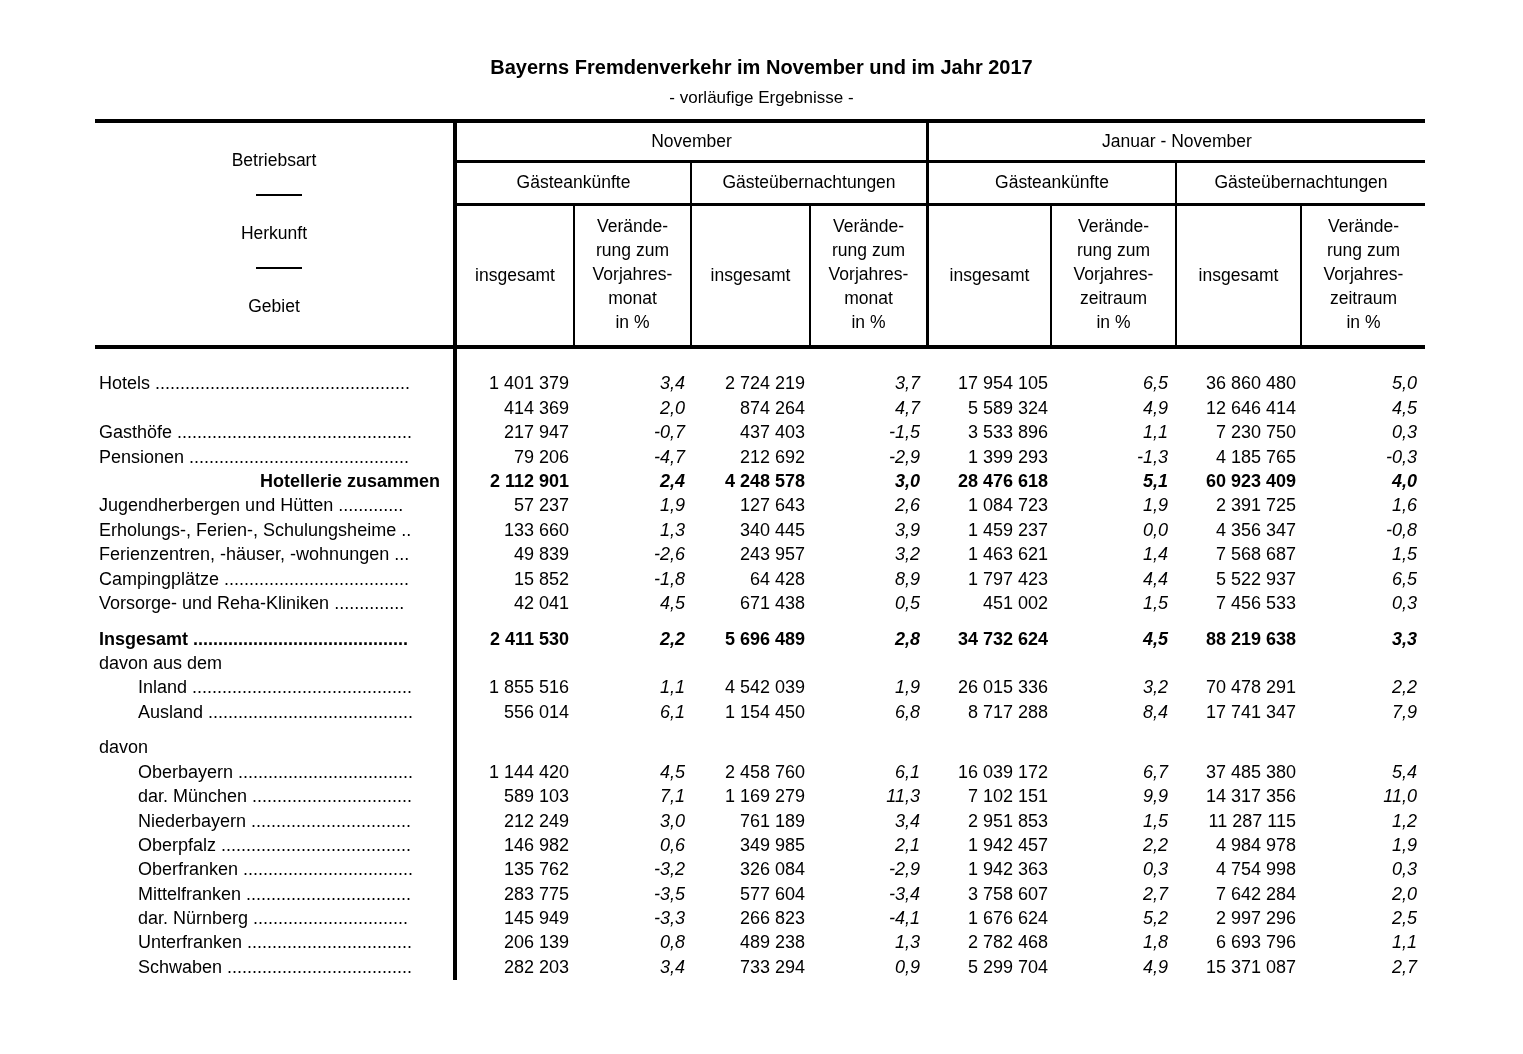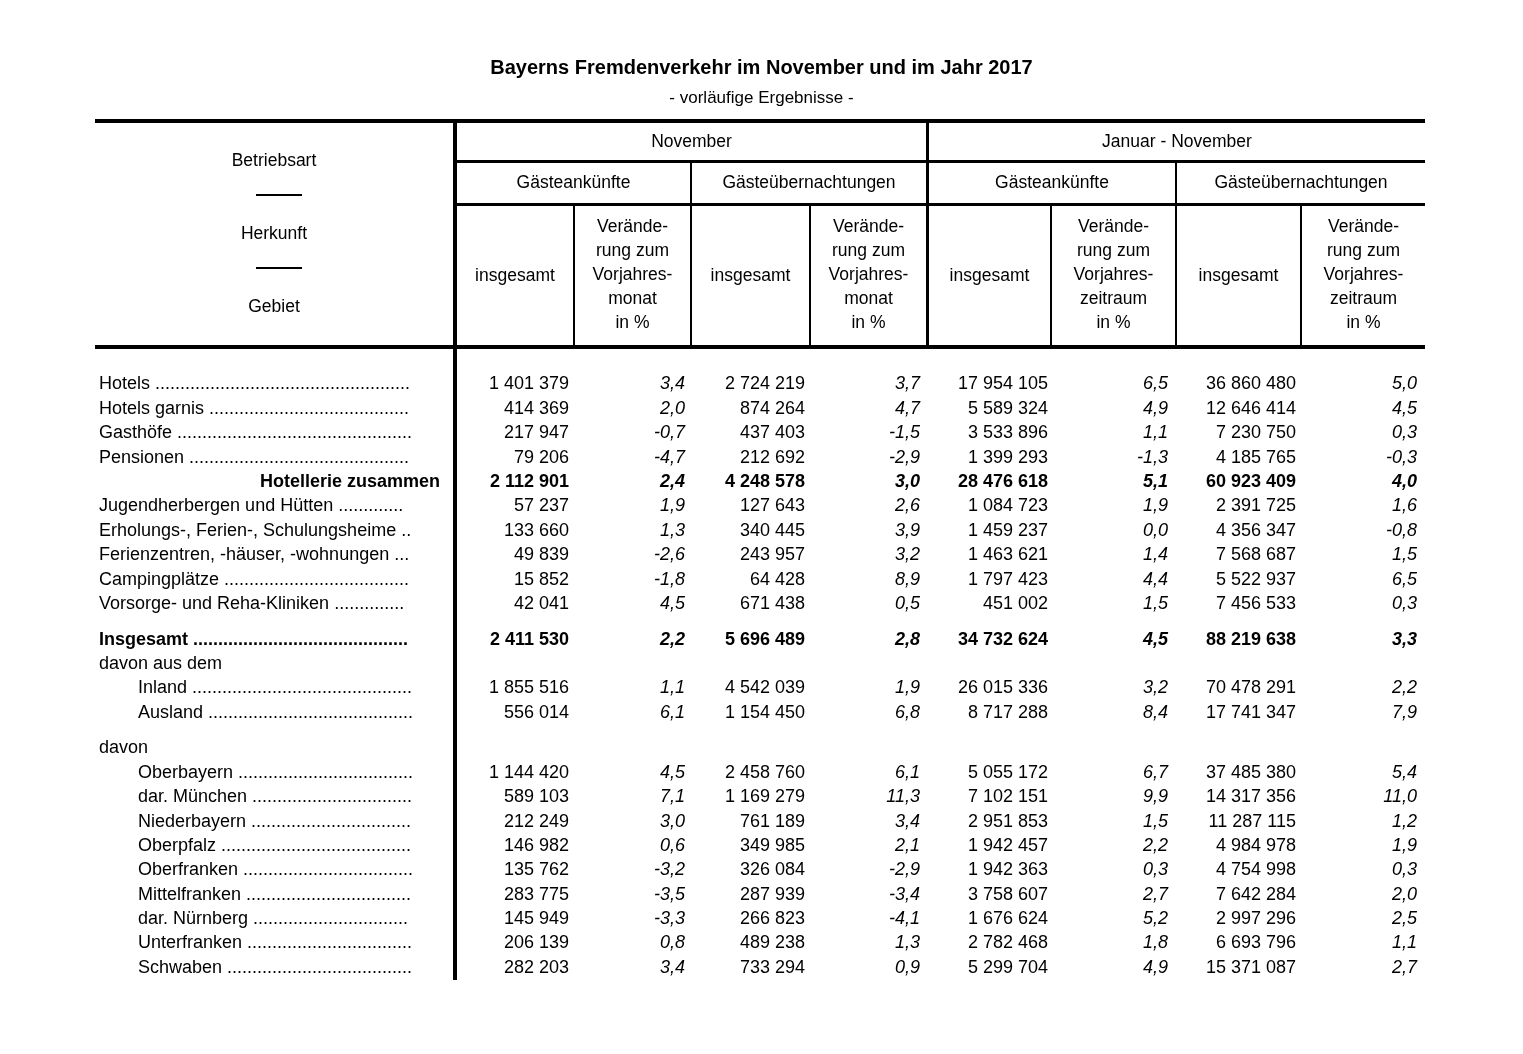--- a/index.html
+++ b/index.html
@@ -128,21 +128,20 @@
       <div class="num c1">1 401 379</div>
       <div class="pct c2">3,4</div>
       <div class="num c3">2 724 219</div>
       <div class="pct c4">3,7</div>
       <div class="num c5">17 954 105</div>
       <div class="pct c6">6,5</div>
       <div class="num c7">36 860 480</div>
       <div class="pct c8">5,0</div>
     </div>
     <div class="row" style="top: 396px;">
-      <div class="lbl"><span>Hotels garnis</span><span class="dots"> ........................................</span></div>
       <div class="num c1">414 369</div>
       <div class="pct c2">2,0</div>
       <div class="num c3">874 264</div>
       <div class="pct c4">4,7</div>
       <div class="num c5">5 589 324</div>
       <div class="pct c6">4,9</div>
       <div class="num c7">12 646 414</div>
       <div class="pct c8">4,5</div>
     </div>
     <div class="row" style="top: 420px;">
@@ -287,21 +286,21 @@
       <div class="pct c6"></div>
       <div class="num c7"></div>
       <div class="pct c8"></div>
     </div>
     <div class="row" style="top: 760px;">
       <div class="lbl indent"><span>Oberbayern</span><span class="dots"> ...................................</span></div>
       <div class="num c1">1 144 420</div>
       <div class="pct c2">4,5</div>
       <div class="num c3">2 458 760</div>
       <div class="pct c4">6,1</div>
-      <div class="num c5">5 055 172</div>
+      <div class="num c5">16 039 172</div>
       <div class="pct c6">6,7</div>
       <div class="num c7">37 485 380</div>
       <div class="pct c8">5,4</div>
     </div>
     <div class="row" style="top: 784px;">
       <div class="lbl indent"><span>dar. München</span><span class="dots"> ................................</span></div>
       <div class="num c1">589 103</div>
       <div class="pct c2">7,1</div>
       <div class="num c3">1 169 279</div>
       <div class="pct c4">11,3</div>
@@ -340,21 +339,21 @@
       <div class="pct c4">-2,9</div>
       <div class="num c5">1 942 363</div>
       <div class="pct c6">0,3</div>
       <div class="num c7">4 754 998</div>
       <div class="pct c8">0,3</div>
     </div>
     <div class="row" style="top: 882px;">
       <div class="lbl indent"><span>Mittelfranken</span><span class="dots"> .................................</span></div>
       <div class="num c1">283 775</div>
       <div class="pct c2">-3,5</div>
-      <div class="num c3">287 939</div>
+      <div class="num c3">577 604</div>
       <div class="pct c4">-3,4</div>
       <div class="num c5">3 758 607</div>
       <div class="pct c6">2,7</div>
       <div class="num c7">7 642 284</div>
       <div class="pct c8">2,0</div>
     </div>
     <div class="row" style="top: 906px;">
       <div class="lbl indent"><span>dar. Nürnberg</span><span class="dots"> ...............................</span></div>
       <div class="num c1">145 949</div>
       <div class="pct c2">-3,3</div>

